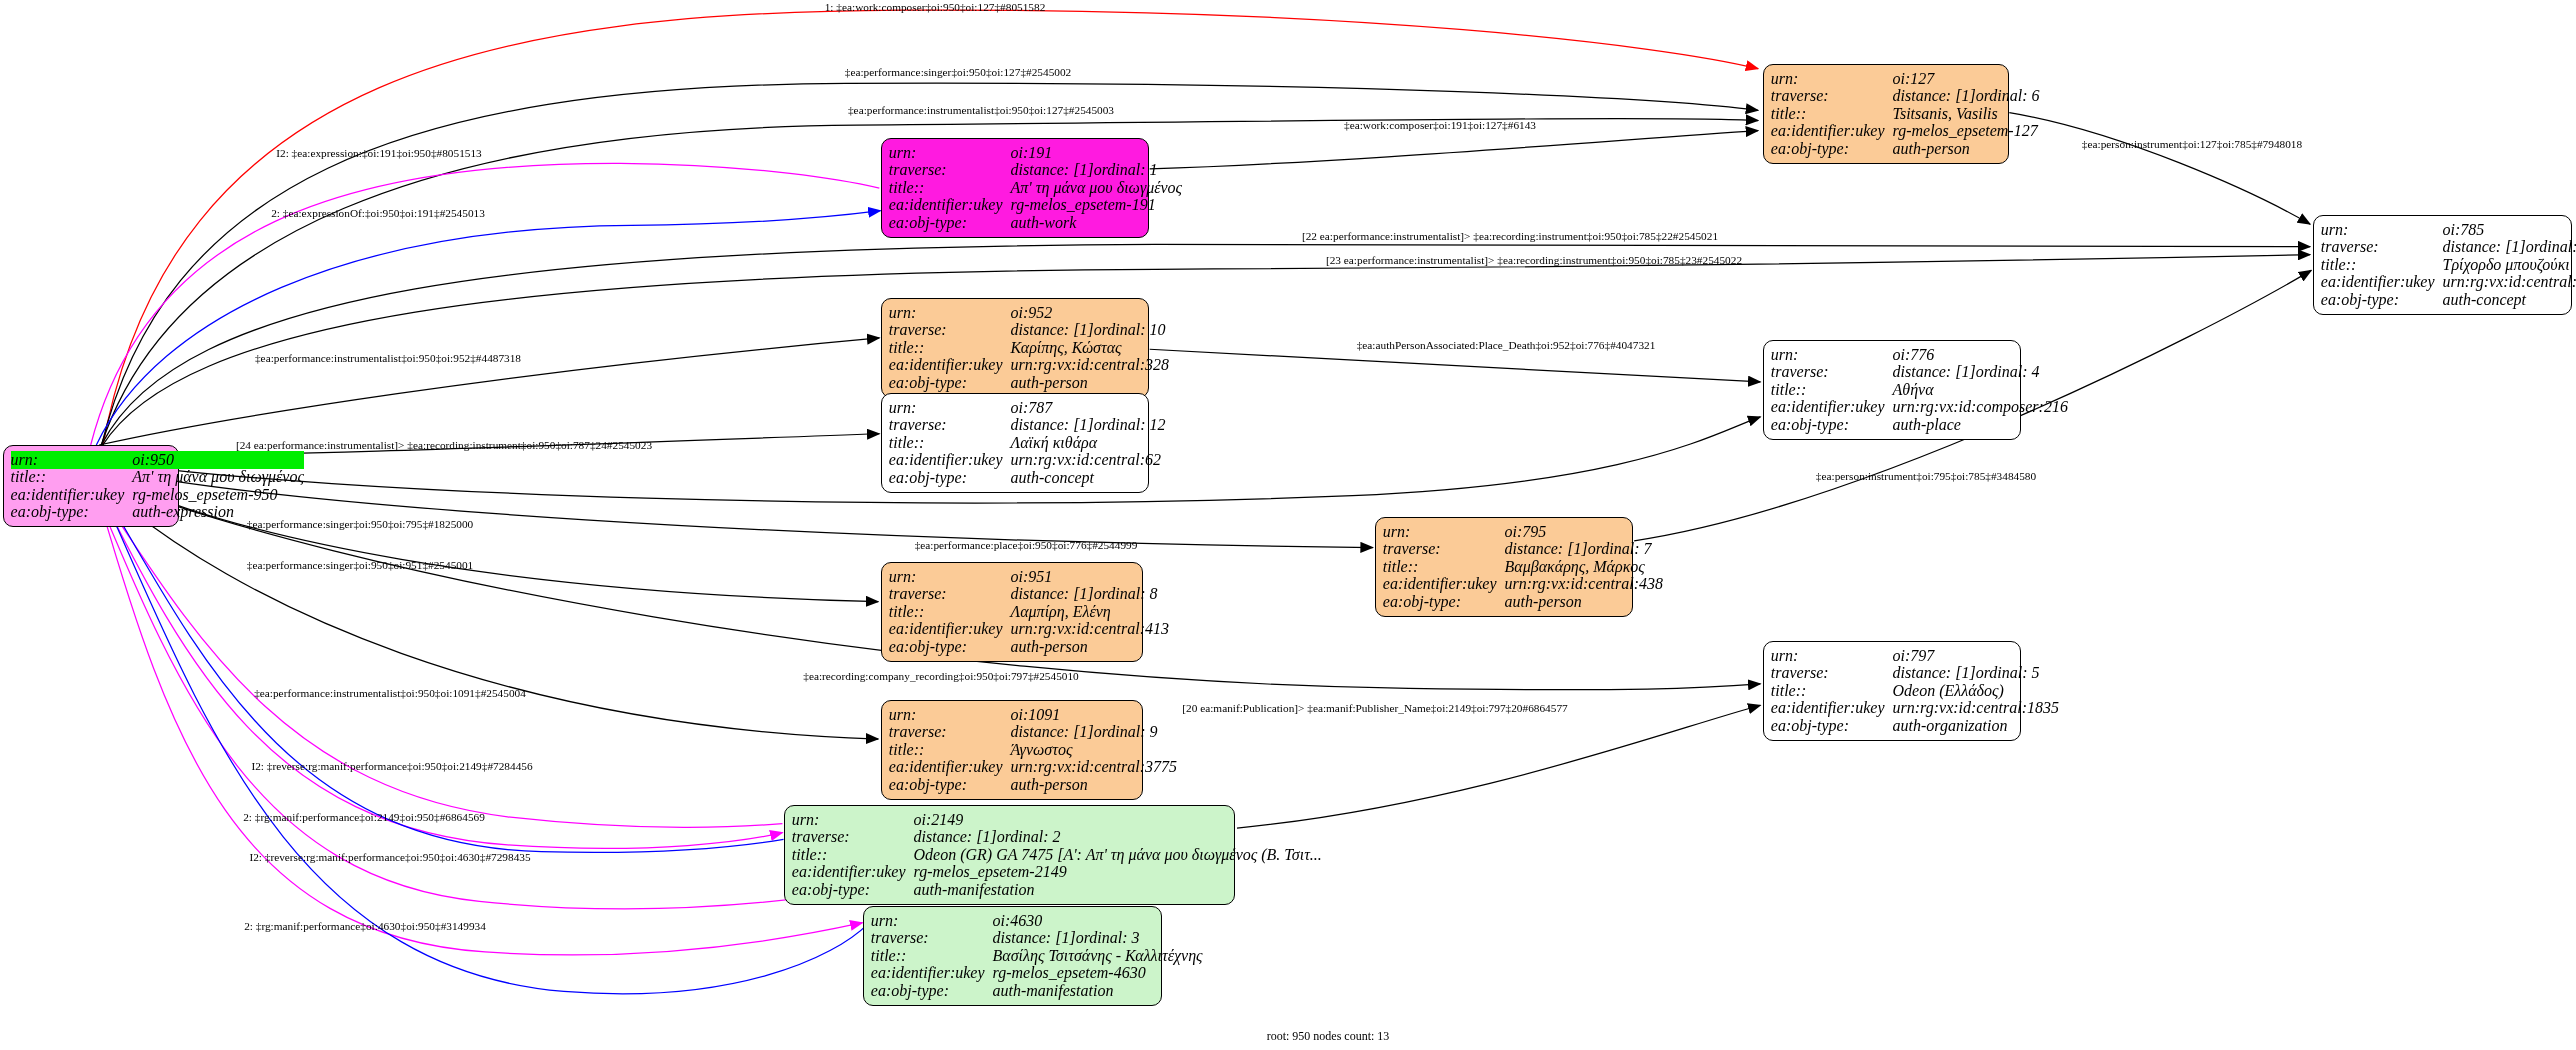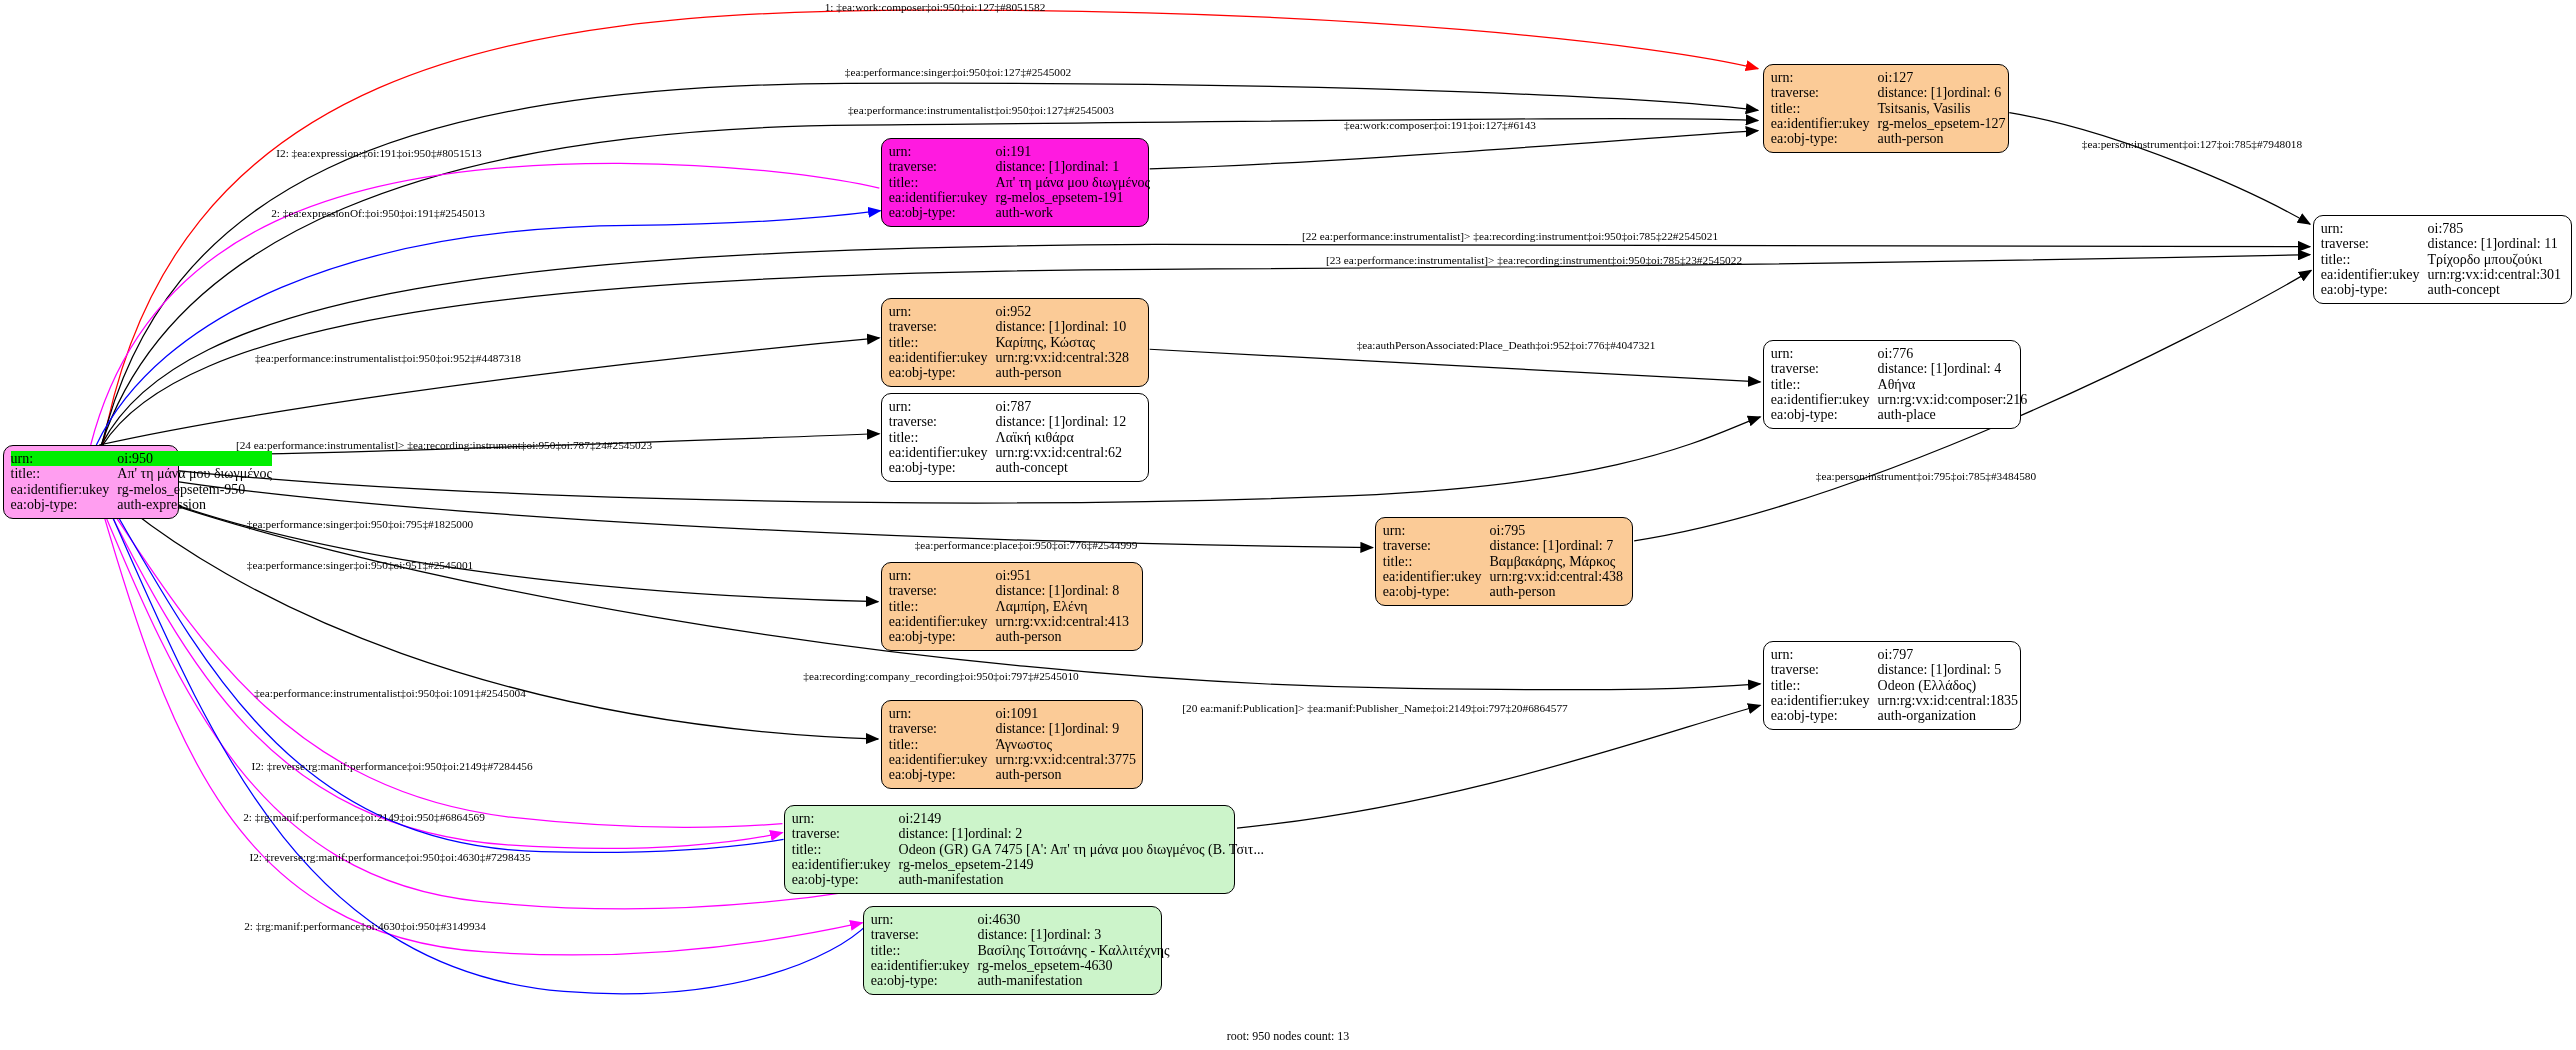--- a/index.html
+++ b/index.html
@@ -6,21 +6,21 @@
   body{font-family:"Liberation Serif", serif;}
   #stage{position:relative;width:2576px;height:1050px;overflow:hidden;background:#fff;}
   svg.edges{position:absolute;left:0;top:0;width:2576px;height:1050px;pointer-events:none;}
   .node{position:absolute;box-sizing:border-box;border:1.1px solid #000;border-radius:10px;
         background:#fff;padding:5px 6.8px;}
   .node.pink{background:#ff9ef0;border-color:#000;}
   .node.magenta{background:#ff1ae0;}
   .node.orange{background:#fbcb97;}
   .node.green{background:#ccf4ca;}
   .node.plain{background:#ffffff;}
-  table.nt{border-collapse:collapse;font-size:14px;line-height:1.02;}
+  table.nt{border-collapse:collapse;font-size:16px;line-height:1.02;font-style:italic;}
   table.nt td{padding:0.6px 0;white-space:nowrap;vertical-align:top;}
   table.nt td.k{padding-right:8px;}
   .urnrow td{background:transparent;}
   .node.pink .urnrow td{background:#00ee00;}
   .dist{display:inline-block;min-width:63px;}
   .elabel{position:absolute;font-size:11.3px;color:#000;white-space:nowrap;
           font-family:"Liberation Serif", serif;transform:translate(-50%,-50%);}
   .footer{position:absolute;font-size:12px;white-space:nowrap;transform:translateX(-50%);}
 </style>
 </head>
@@ -427,15 +427,15 @@
       <div class="elabel" style="left: 360px; top: 565px;">‡ea:performance:singer‡oi:950‡oi:951‡#2545001</div>
       <div class="elabel" style="left: 941px; top: 676px;">‡ea:recording:company_recording‡oi:950‡oi:797‡#2545010</div>
       <div class="elabel" style="left: 390px; top: 693px;">‡ea:performance:instrumentalist‡oi:950‡oi:1091‡#2545004</div>
       <div class="elabel" style="left: 1375px; top: 708px;">[20 ea:manif:Publication]&gt; ‡ea:manif:Publisher_Name‡oi:2149‡oi:797‡20#6864577</div>
       <div class="elabel" style="left: 392px; top: 766px;">I2: ‡reverse:rg:manif:performance‡oi:950‡oi:2149‡#7284456</div>
       <div class="elabel" style="left: 364px; top: 817px;">2: ‡rg:manif:performance‡oi:2149‡oi:950‡#6864569</div>
       <div class="elabel" style="left: 390px; top: 857px;">I2: ‡reverse:rg:manif:performance‡oi:950‡oi:4630‡#7298435</div>
       <div class="elabel" style="left: 365px; top: 926px;">2: ‡rg:manif:performance‡oi:4630‡oi:950‡#3149934</div>
     </div>
 
-  <div class="footer" style="left:1288px;top:1029px;">root: 950 nodes count: 13</div>
+  <div class="footer" style="left:1328px;top:1029px;">root: 950 nodes count: 13</div>
 </div>
 
 
 </body></html>

